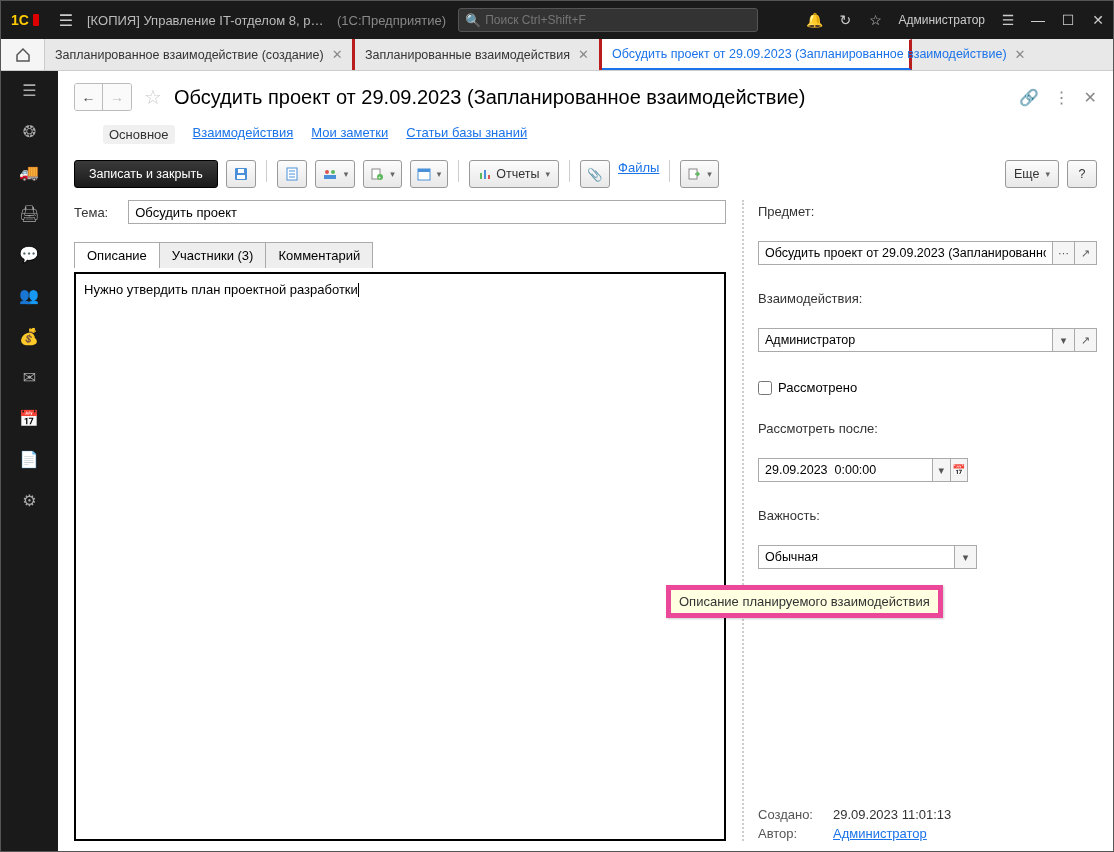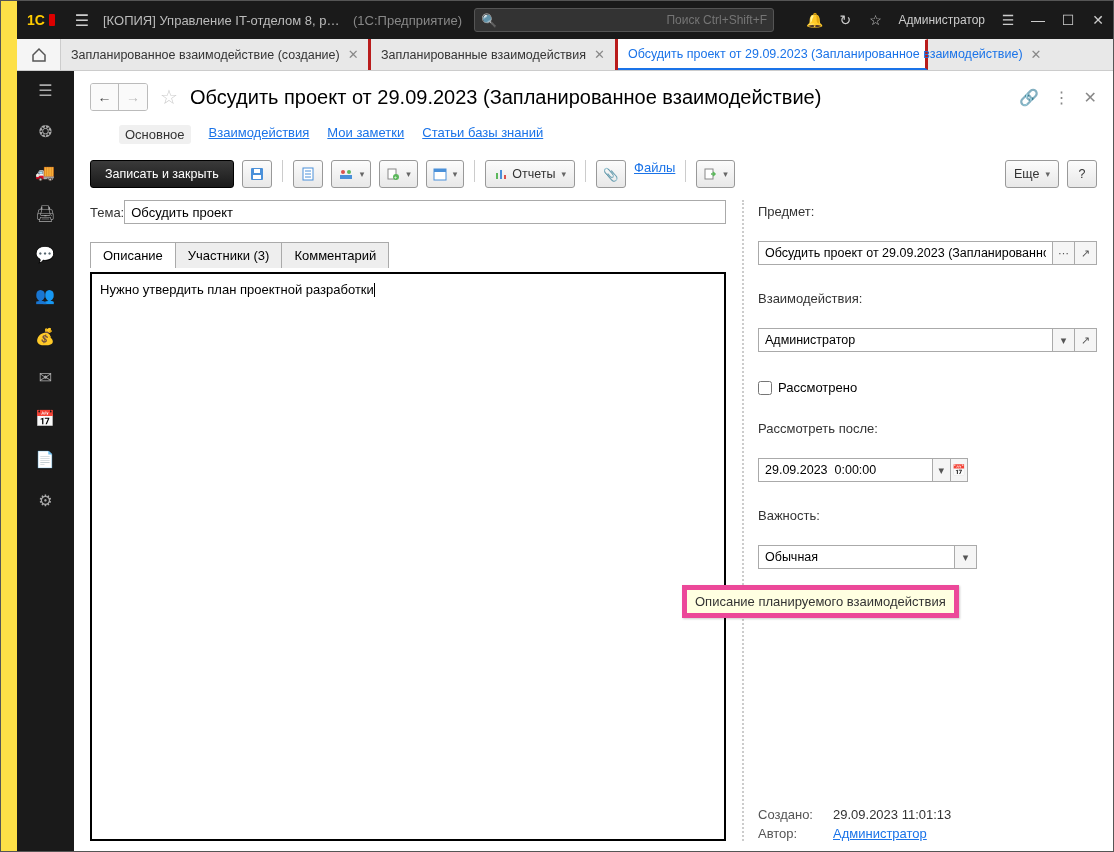--- a/index.html
+++ b/index.html
@@ -1,24 +1,24 @@
 <!DOCTYPE html>
 <html><head>
 <meta charset="utf-8">
 <style>
 * { box-sizing: border-box; margin: 0; padding: 0; font-family: Arial, sans-serif; }
 body { background: #fff; width: 1114px; height: 852px; overflow: hidden; position: relative; }
-.window { width: 1114px; height: 852px; border: 1px solid #555; display: flex; flex-direction: column; background:#fde047;padding-left:16px;}
+.window { width: 1114px; height: 852px; border: 1px solid #555; display: flex; flex-direction: column; background:#fde047;}
 .titlebar { height: 38px; background: #1a1a1a; display: flex; align-items: center; color: #ccc; font-size: 13px; }
 .titlebar .logo { width: 50px; display:flex; align-items:center; justify-content:center; font-weight:bold; color:#ff0; font-size:14px;}
 .titlebar .burger { width: 30px; text-align:center; font-size:16px; cursor:pointer;}
 .titlebar .app-title { color:#bbb; padding:0 6px; white-space:nowrap; overflow:hidden; text-overflow:ellipsis; max-width:250px;}
 .titlebar .app-sub { color:#888; padding:0 6px;}
 .titlebar .search { flex:0 0 300px; height:24px; background:#333; border:1px solid #555; border-radius:3px; display:flex; align-items:center; padding:0 6px; margin-left:6px;}
-.titlebar .search input { background:transparent; border:none; color:#aaa; font-size:12px; width:100%; outline:none;text-align:right;}
+.titlebar .search input { background:transparent; border:none; color:#aaa; font-size:12px; width:100%; outline:none;}
 .titlebar .spacer { flex:1;}
 .titlebar .ticon { width:30px; text-align:center; font-size:14px; color:#ccc; cursor:pointer;}
 .titlebar .user { font-size:12px; color:#ccc; padding:0 8px;}
 .tabsbar { height:32px; background:#e8e8e8; border-bottom:1px solid #ccc; display:flex; align-items:stretch;}
 .tabsbar .home-tab { width:44px; display:flex; align-items:center; justify-content:center; border-right:1px solid #ccc; background:#f5f5f5; cursor:pointer;}
 .tabsbar .tab { display:flex; align-items:center; padding:0 10px; border-right:3px solid #b91c1c; font-size:12.5px; color:#333; cursor:pointer; background:#e8e8e8; max-width:310px; white-space:nowrap;}
 .tabsbar .tab.active { background:#fff; color:#1a73e8; border-bottom:2px solid #1a73e8; border-top:1px solid #fff;}
 .tabsbar .tab .close { margin-left:8px; color:#888; font-size:13px;}
 .main { flex:1; display:flex; overflow:hidden;}
 .leftbar { width:57px; background:#1a1a1a; display:flex; flex-direction:column; align-items:center; padding-top:6px; gap:14px;}
@@ -38,21 +38,21 @@
 .btn { height:28px; border:1px solid #999; background:linear-gradient(#fcfcfc,#e8e8e8); border-radius:3px; font-size:12.5px; color:#333; display:flex; align-items:center; padding:0 8px; cursor:pointer; gap:4px;}
 .btn.primary { background:linear-gradient(#3a3a3a,#1a1a1a); color:#fff; border-color:#000; font-weight:normal; padding:0 14px;}
 .btn.icon-only { padding:0 6px; min-width:30px; justify-content:center;}
 .btn .dd { font-size:9px; color:#666; margin-left:2px;}
 .toolbar .sep { width:1px; height:22px; background:#ccc; margin:0 2px;}
 .toolbar .link { color:#1a73e8; text-decoration:underline; font-size:13px; cursor:pointer;}
 .toolbar .right { margin-left:auto; display:flex; gap:8px;}
 .form-area { display:flex; gap:16px; margin-top:12px; flex:1; overflow:hidden;}
 .form-left { flex:1; display:flex; flex-direction:column;}
 .form-right { width:355px; display:flex; flex-direction:column; gap:22px; border-left:2px dotted #ccc; padding-left:14px;}
-.field-row { display:flex; align-items:center; gap:0;}
+.field-row { display:flex; align-items:center; gap:20px;}
 .field-label { font-size:13px; color:#333;}
 .text-input { flex:1; height:24px; border:1px solid #aaa; padding:0 6px; font-size:13px; background:#fff;}
 .textarea-box { flex:1; border:2px solid #000; margin-top:4px; padding:8px; font-size:13px; background:#fff; overflow:auto; position:relative;}
 .textarea-box::after { content:""; display:inline-block; width:1px; height:14px; background:#000; animation:blink 1s infinite; vertical-align:text-bottom;}
 @keyframes blink { 50% { opacity:0;} }
 .inner-tabs { display:flex; margin-top:10px;}
 .inner-tabs .itab { border:1px solid #aaa; border-bottom:none; padding:5px 12px; font-size:13px; background:#eee; cursor:pointer; margin-right:-1px;margin-top:8px;}
 .inner-tabs .itab.active { background:#fff; font-weight:normal; position:relative; z-index:1;}
 .small-field-label { font-size:13px; color:#333; margin-top:4px;}
 .input-group { display:flex; align-items:stretch;}

